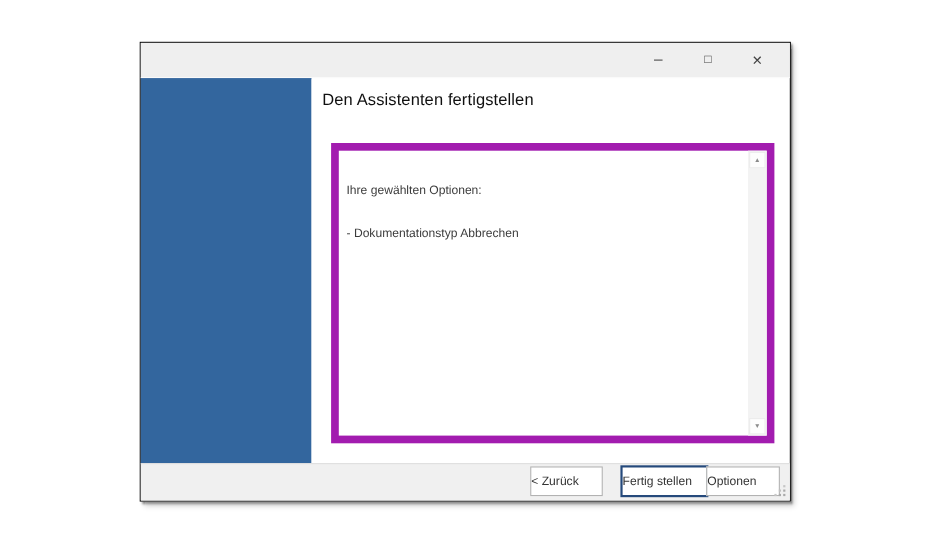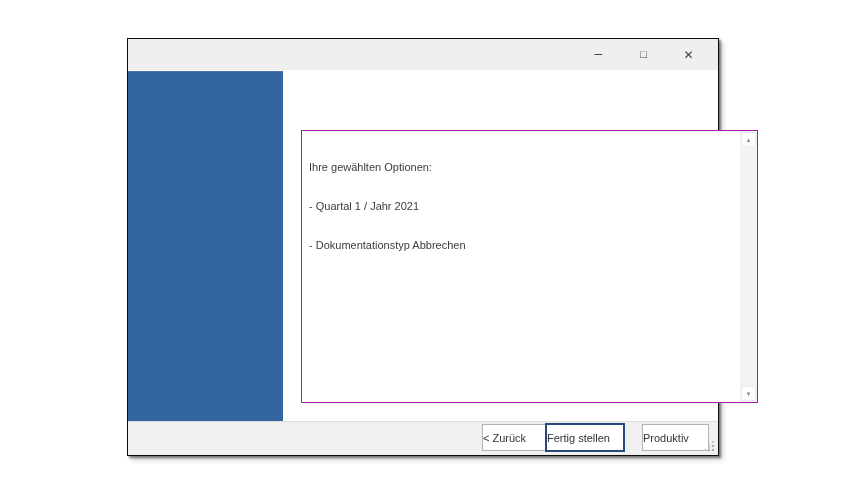--- a/index.html
+++ b/index.html
@@ -38,22 +38,22 @@
   }
 
   
   .heading {
     position:absolute; left:165px; top:43px;
     font-size:15px; color:#101010; letter-spacing:0.1px;
   }
 
   
   .textbox {
-    position:absolute; left:173px; top:91px; width:457px; height:273px;
-    background:#ffffff; border:1px solid #a21caf;
+    position:absolute; left:173px; top:91px; width:403px; height:273px;
+    background:#ffffff; border:7px solid #a21caf;
   }
   .textbox-content {
     position:absolute; left:0; top:0; right:17px; bottom:0;
     padding:4px 7px; font-size:11px; line-height:13px; color:#3c3c3c;
     white-space:pre; overflow:hidden;
   }
   .scrollbar {
     position:absolute; top:0; right:0; bottom:0; width:17px;
     background:#f3f3f3;
   }
@@ -71,21 +71,21 @@
   .footer {
     position:absolute; left:0; right:0; bottom:0; height:34px;
     background:#f0f0f0; border-top:1px solid #dedede;
   }
   .btn {
     position:absolute; background:#ffffff; border:1px solid #b2b2b2;
     font-family:"Liberation Sans","DejaVu Sans",sans-serif;
     font-size:11px; color:#333333; text-align:left; cursor:default;
   }
   .btn-back    { left:354px; top:385px; width:66px; height:27px; }
-  .btn-finish  { left:417px; top:384px; width:80px; height:29px; border:2px solid #25497b; }
+  .btn-finish  { left:436px; top:384px; width:80px; height:29px; border:2px solid #25497b; }
   .btn-cancel  { left:514px; top:385px; width:67px; height:27px; }
 
   
   .resize-grip { position:absolute; right:3px; bottom:3px; width:12px; height:12px; }
   .resize-grip::after {
     content:""; position:absolute; right:1px; bottom:1px; width:2px; height:2px;
     background:#aaaaaa;
     box-shadow:-4px 0 0 #aaaaaa, -8px 0 0 #c6c6c6,
                0 -4px 0 #aaaaaa, -4px -4px 0 #c0c0c0,
                0 -8px 0 #c6c6c6;
@@ -105,40 +105,40 @@
       <div class="caption-btn max">
         <span class="glyph">□</span>
       </div>
       <div class="caption-btn close">
         <span class="glyph">✕</span>
       </div>
     </div>
 
     <div class="sidebar"></div>
 
+    <div class="heading">Den Assistenten fertigstellen</div>
 
     <div class="textbox">
       <div class="textbox-content">
         <div>Ihre gewählten Optionen:</div>
-        <div>- Quartal 1 / Jahr 2021</div>
         <div>- Dokumentationstyp Abbrechen</div>
       </div>
       <div class="scrollbar">
         <div class="scroll-btn up">
           <span>▲</span>
         </div>
         <div class="scroll-track"></div>
         <div class="scroll-btn down">
           <span>▼</span>
         </div>
       </div>
     </div>
 
     <div class="footer"></div>
 
     <button class="btn btn-back">&lt; Zurück</button>
     <button class="btn btn-finish">Fertig stellen</button>
-    <button class="btn btn-cancel">Produktiv</button>
+    <button class="btn btn-cancel">Optionen</button>
 
     <div class="resize-grip"></div>
 
   </div>
 </div>
 
 </body></html>

